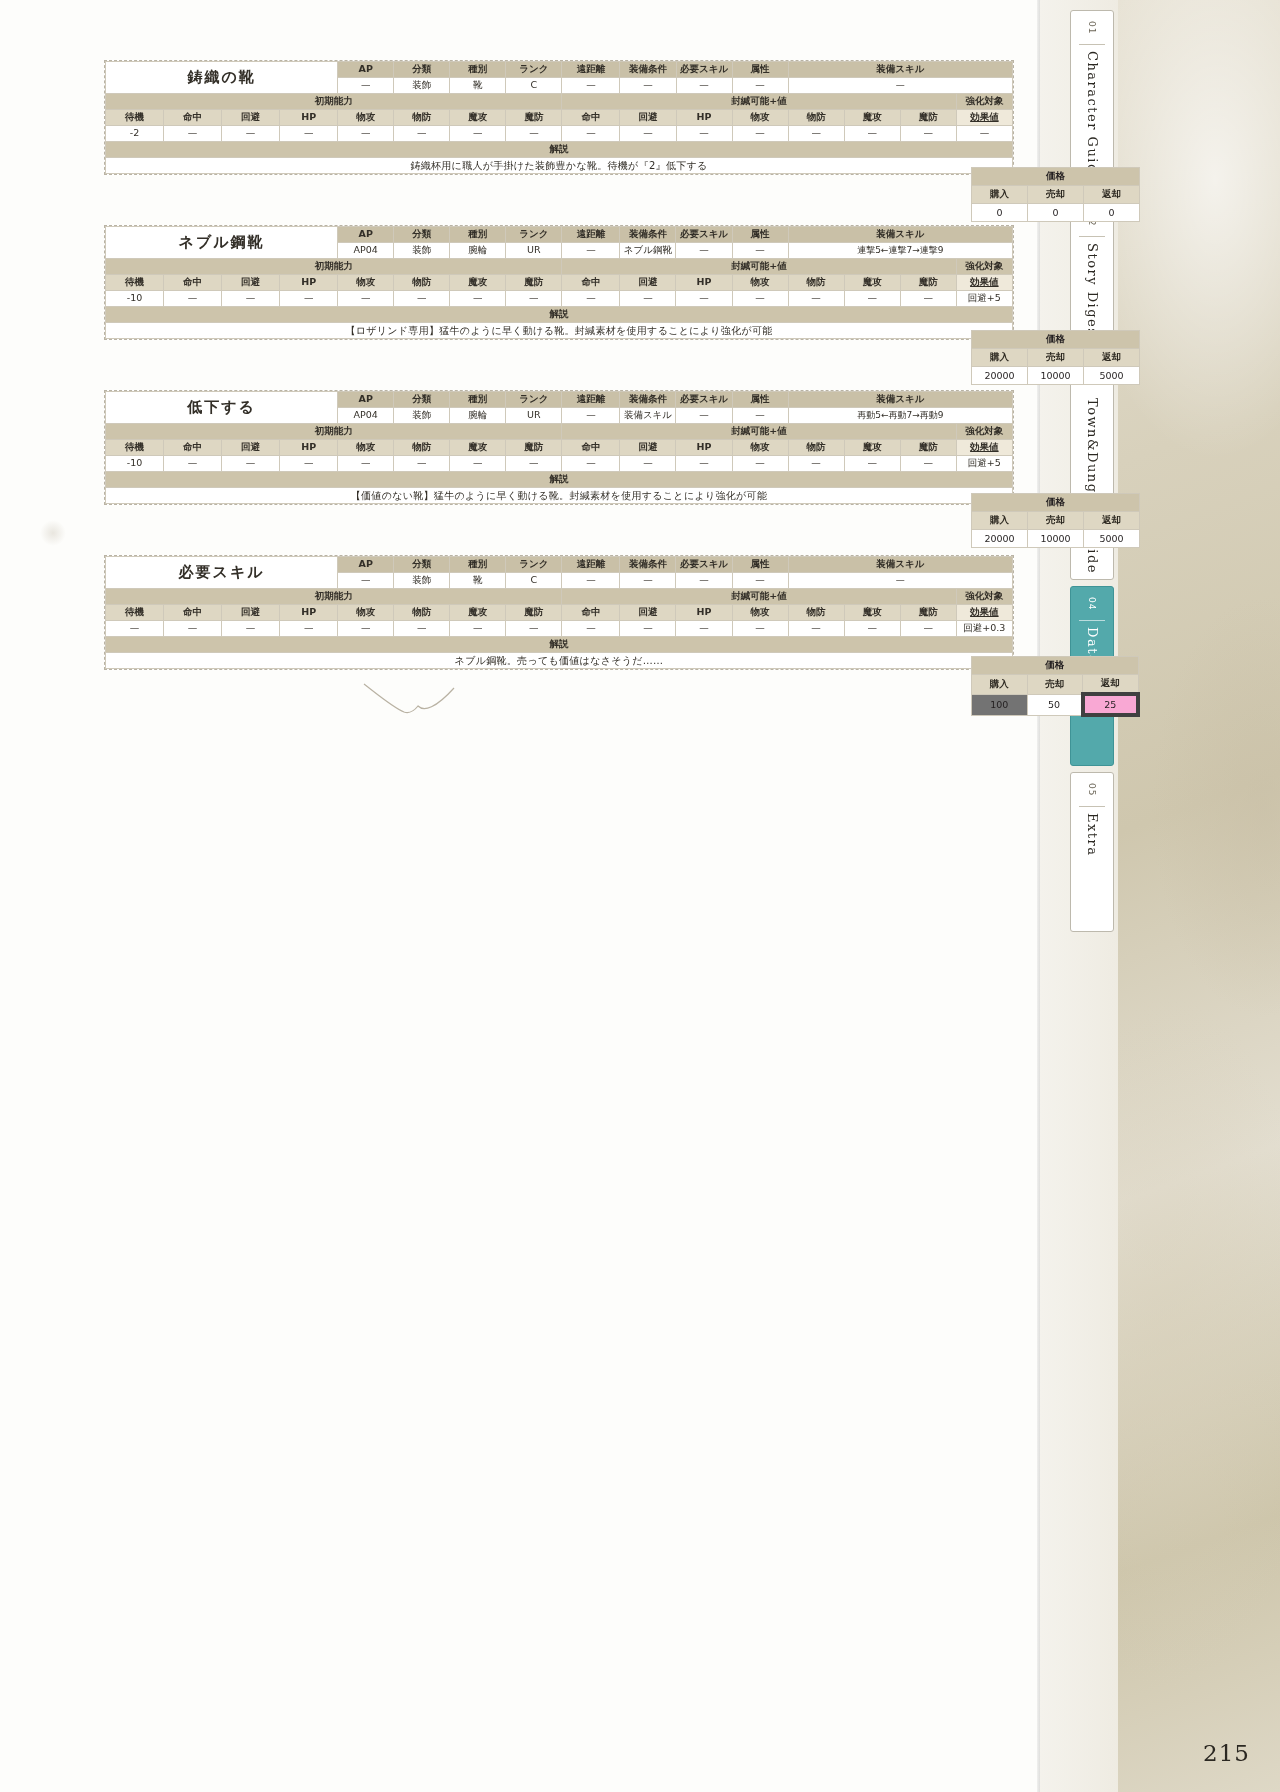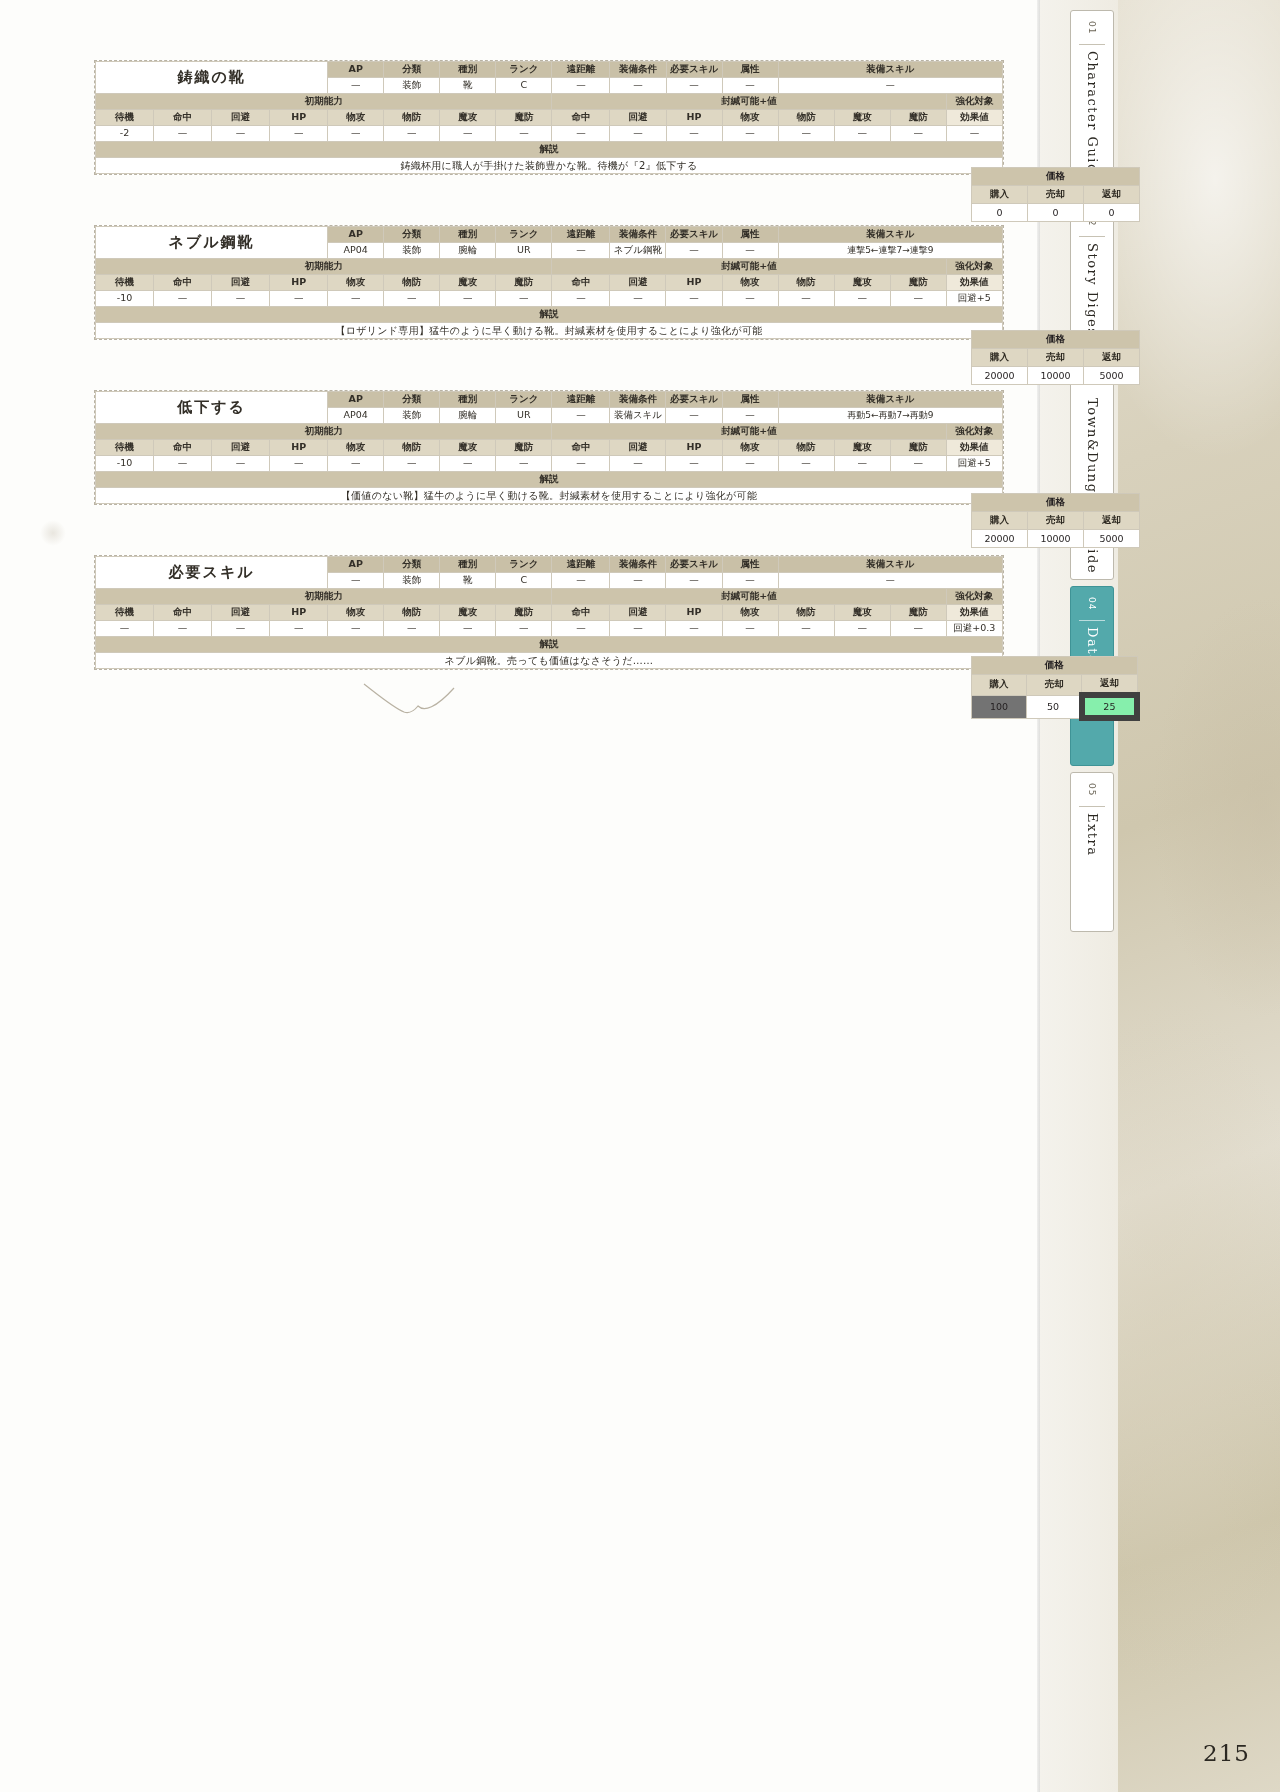--- a/index.html
+++ b/index.html
@@ -99,21 +99,21 @@
     bottom: 26px;
     font-size: 23px;
     font-family: "DejaVu Serif", "Liberation Serif", serif;
     color: #2b2822;
     letter-spacing: 1px;
   }
 
   
   .content {
     position: absolute;
-    left: 94px;
+    left: 104px;
     top: 60px;
     width: 910px;
   }
   .item {
     margin-bottom: 50px;
     border: 1px dashed #b9b3a4;
     box-sizing: border-box;
     background: #ffffff;
   }
   table.itbl {
@@ -155,21 +155,21 @@
   }
   .val { background: #ffffff; }
   .desc {
     background: #ffffff;
     font-size: 10px;
     text-align: center;
     height: 20px;
     letter-spacing: .3px;
   }
   .skillcell { font-size: 9px; letter-spacing: 0; }
-  .emph { background:#efe9da; }
+  .emph { background:#efe9da;text-decoration:underline; }
 
   
   .scribble {
     position: absolute;
     left: 362px;
     top: 678px;
     width: 110px;
     height: 40px;
     pointer-events: none;
   }
@@ -669,21 +669,21 @@
         <td class="band" colspan="3" style="border:1px solid #cfc9ba;height:15px;text-align:center">価格</td>
       </tr>
       <tr>
         <td class="hdr2" style="border:1px solid #cfc9ba;height:15px;text-align:center;width:57px">購入</td>
         <td class="hdr2" style="border:1px solid #cfc9ba;height:15px;text-align:center;width:56px">売却</td>
         <td class="hdr2" style="border:1px solid #cfc9ba;height:15px;text-align:center;width:56px">返却</td>
       </tr>
       <tr>
         <td class="val" style="border:1px solid #cfc9ba;height:15px;text-align:center;background:#737373">100</td>
         <td class="val" style="border:1px solid #cfc9ba;height:15px;text-align:center;background:#fff">50</td>
-        <td class="val" style="border:6px solid #404040;height:15px;text-align:center;background:#86efac">25</td>
+        <td class="val" style="border:4px solid #404040;height:15px;text-align:center;background:#f9a8d4">25</td>
       </tr>
     </tbody>
       </table>
   </div>
 
   <div class="smudge"></div>
   <svg class="scribble" viewBox="0 0 110 40">
     <path d="M2 6 C 20 20, 32 30, 42 34 C 48 36, 52 33, 56 28 C 62 34, 74 30, 92 10" fill="none" stroke="#b9b2a3" stroke-width="1.2"></path>
   </svg>
 

